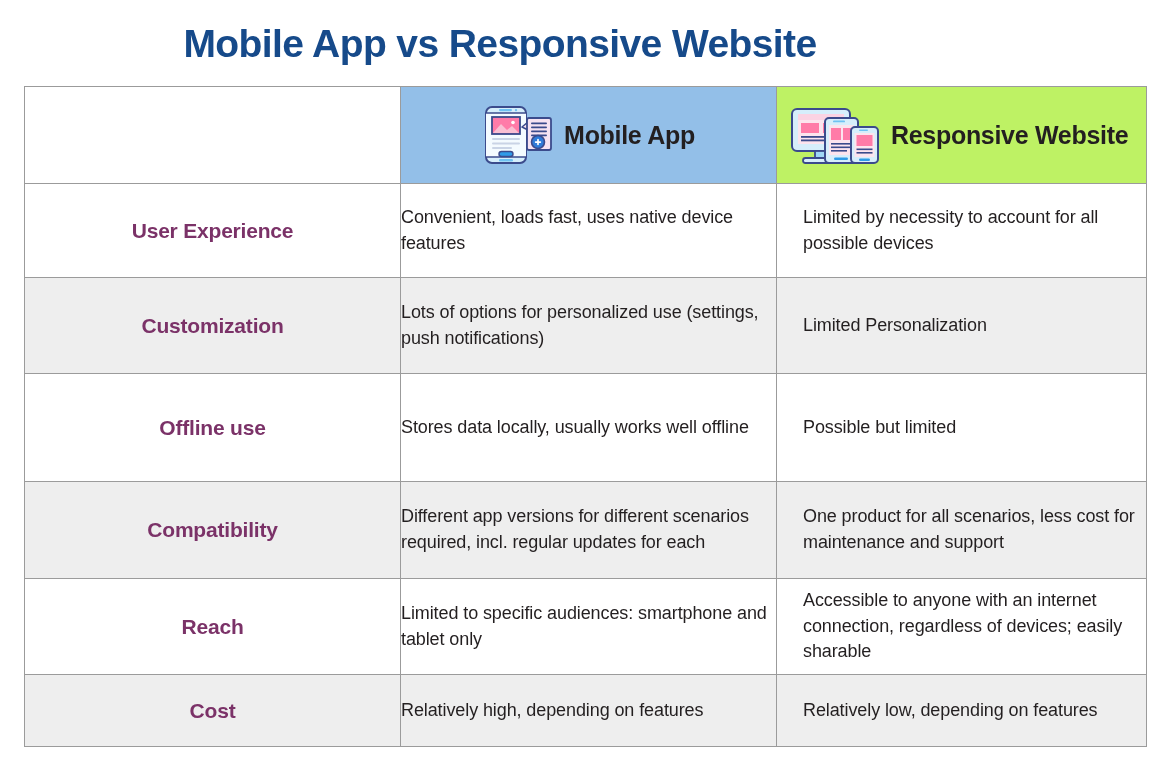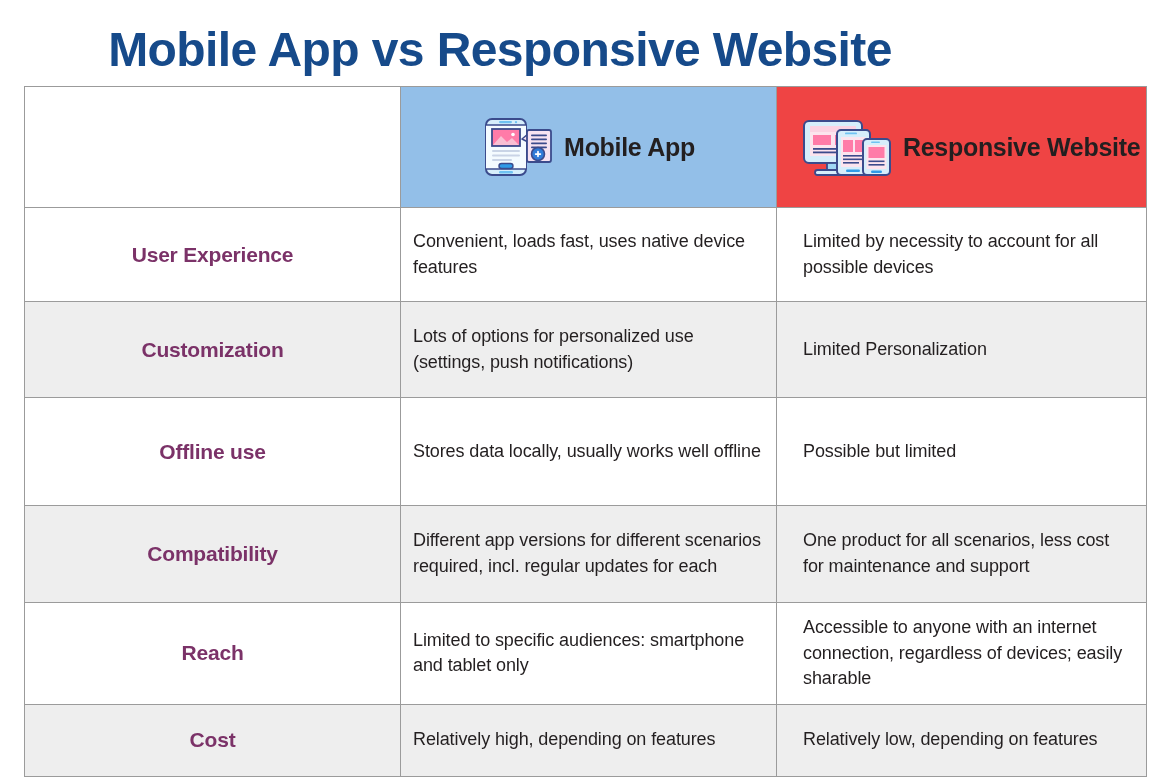--- a/index.html
+++ b/index.html
@@ -15,54 +15,54 @@
     width: 1170px;
     height: 780px;
     background: #ffffff;
   }
   .page-title {
     position: absolute;
     left: 0;
     top: 22px;
     width: 1000px;
     text-align: center;
-    font-size: 48px;
+    font-size: 39px;
     font-weight: bold;
     letter-spacing: -0.6px;
     color: #164A8A;
     font-family: "Liberation Sans", sans-serif;
   }
   .cmp-table {
     position: absolute;
     left: 24px;
     top: 86px;
     width: 1122px;
     border-collapse: collapse;
     table-layout: fixed;
   }
   .cmp-table td, .cmp-table th {
     border: 1px solid #9b9b9b;
     vertical-align: middle;
-    padding: 12px;
+    padding: 0;
   }
   col.c-label { width: 376px; }
   col.c-app   { width: 376px; }
   col.c-web   { width: 370px; }
 
   
   .hdr-blank {
     background: #ffffff;
     height: 96px;
   }
   .hdr-app {
     background: #93BFE8;
     height: 96px;
   }
   .hdr-web {
-    background: #ef4444;
+    background: #bef264;
     height: 96px;
     margin-left: 36px;
   }
   .hdr-inner {
     display: flex;
     align-items: center;
     justify-content: center;
     gap: 10px;
     height: 96px;
     padding: 0 8px;

